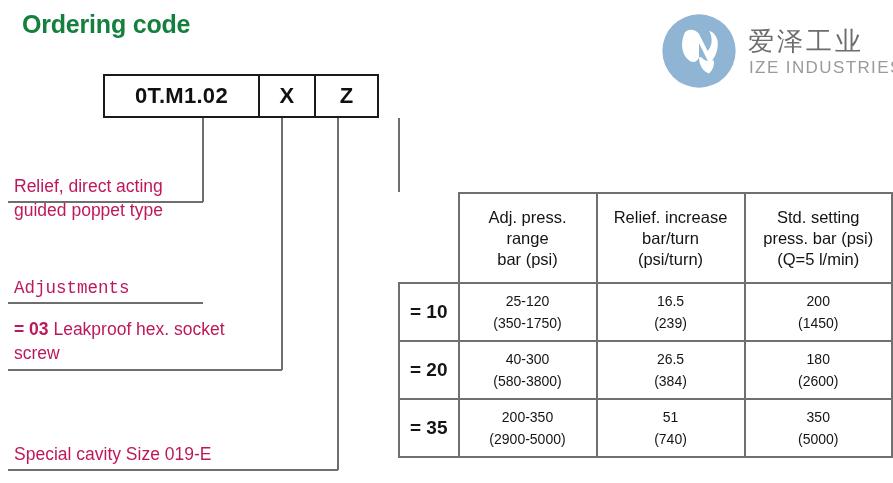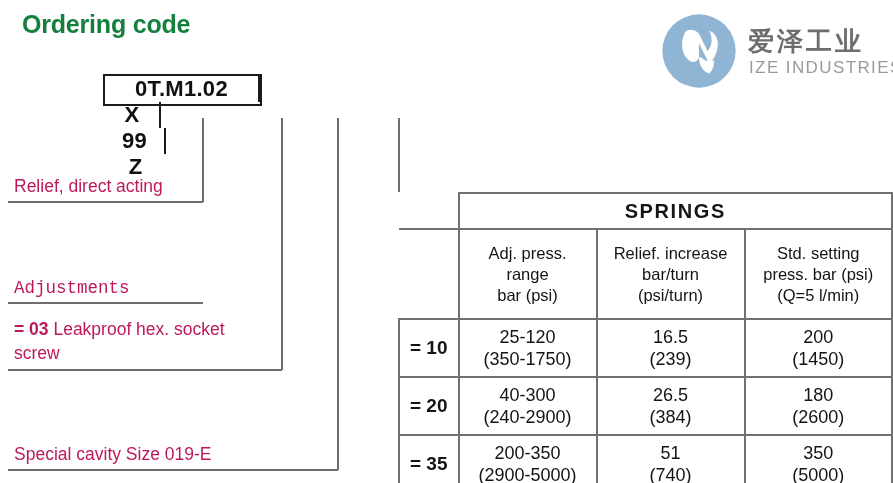--- a/index.html
+++ b/index.html
@@ -43,46 +43,45 @@
     left: 0px;
     top: 4px;
     width: 78px;
     height: 78px;
   }
   #logo-text-cn {
     position: absolute;
     left: 88px;
     top: 16px;
     font-size: 26px;
-    font-weight: bold;
+    font-weight: normal;
     color: #6d6d6d;
     letter-spacing: 3px;
     white-space: nowrap;
   }
   #logo-text-en {
     position: absolute;
     left: 89px;
     top: 50px;
     font-size: 17px;
     color: #9a9a9a;
     letter-spacing: 1.4px;
     white-space: nowrap;
   }
 
   
   #code-row {
     position: absolute;
     left: 103px;
     top: 74px;
-    height: 32px;
+    height: 44px;
     display: flex;
     border: 2.5px solid #1a1a1a;
     box-sizing: border-box;
     background: #ffffff;
-    flex-direction: column;
   }
   .code-cell {
     display: flex;
     align-items: center;
     justify-content: center;
     font-size: 22px;
     font-weight: bold;
     color: #111111;
     box-sizing: border-box;
     border-right: 2.5px solid #1a1a1a;
@@ -151,21 +150,21 @@
   }
   .col-a { width: 136px; }
   .col-b { width: 145px; }
   .col-c { width: 146px; }
   .row-label {
     font-size: 19px;
     font-weight: bold !important;
     width: 61px;
   }
   .data-cell {
-    font-size: 18px;
+    font-size: 14px;
     line-height: 22px;
     height: 56px;
   }
 </style>
 </head>
 <body>
 
 <div id="page">
 
   <div id="page-title">Ordering code</div>
@@ -176,59 +175,55 @@
       <path d="M32 26 C26 38 27 54 37 62 C42 66 48 64 50 58 L50 40 L63 66 C70 60 75 49 74 38 C73 31 69 26 63 24 L63 24 C68 33 67 44 61 50 L50 28 C45 22 37 21 32 26 Z" fill="#ffffff"></path>
       <path d="M50 58 C50 68 55 76 63 79 C68 74 70 68 69 62 C64 64 57 63 53 58 Z" fill="#ffffff"></path>
     </svg>
     <div id="logo-text-cn">爱泽工业</div>
     <div id="logo-text-en">IZE INDUSTRIES</div>
   </div>
 
   <div id="code-row">
     <div class="code-cell cc-w0">0T.M1.02</div>
     <div class="code-cell cc-w1">X</div>
-    <div class="code-cell cc-w2">99</div>
     <div class="code-cell cc-w3">Z</div>
   </div>
 
   <div class="vline" style="left:202px; top:118px; height:84px;"></div>
   <div class="vline" style="left:281px; top:118px; height:252px;"></div>
   <div class="vline" style="left:337px; top:118px; height:352px;"></div>
   <div class="vline" style="left:398px; top:118px; height:76px;"></div>
 
   <div class="hline" style="left:8px;  top:201px; width:195px;"></div>
   <div class="hline" style="left:8px;  top:302px; width:195px;"></div>
   <div class="hline" style="left:8px; top:369px; width:274px;"></div>
   <div class="hline" style="left:8px; top:469px; width:330px;"></div>
 
   <div class="desc" style="left:14px; top:174px;">
     <div>Relief, direct acting</div>
+    <div>guided poppet type</div>
   </div>
 
   <div class="desc" style="left:14px; top:276px;font-family:Liberation Mono, monospace;">
     <span>Adjustments</span>
   </div>
 
   <div class="desc" style="left:14px; top:317px;">
     <div>
       <b>= 03</b><span> Leakproof hex. socket</span>
     </div>
     <div>screw</div>
   </div>
 
   <div class="desc" style="left:14px; top:442px;">
     <span>Special cavity Size 019-E</span>
   </div>
 
   <table id="springs-table">
     <tbody>
-        <tr>
-      <td class="corner-blank"></td>
-      <td class="hdr-springs" colspan="3">SPRINGS</td>
-    </tr>
     <tr>
       <td class="corner-blank"></td>
       <td class="hdr-col col-a">
         <div>Adj. press.</div>
         <div>range</div>
         <div>bar (psi)</div>
       </td>
       <td class="hdr-col col-b">
         <div>Relief. increase</div>
         <div>bar/turn</div>
@@ -254,21 +249,21 @@
       <td class="data-cell">
         <div>200</div>
         <div>(1450)</div>
       </td>
     </tr>
 
     <tr>
       <td class="row-label">= 20</td>
       <td class="data-cell">
         <div>40-300</div>
-        <div>(240-2900)</div>
+        <div>(580-3800)</div>
       </td>
       <td class="data-cell">
         <div>26.5</div>
         <div>(384)</div>
       </td>
       <td class="data-cell">
         <div>180</div>
         <div>(2600)</div>
       </td>
     </tr>

